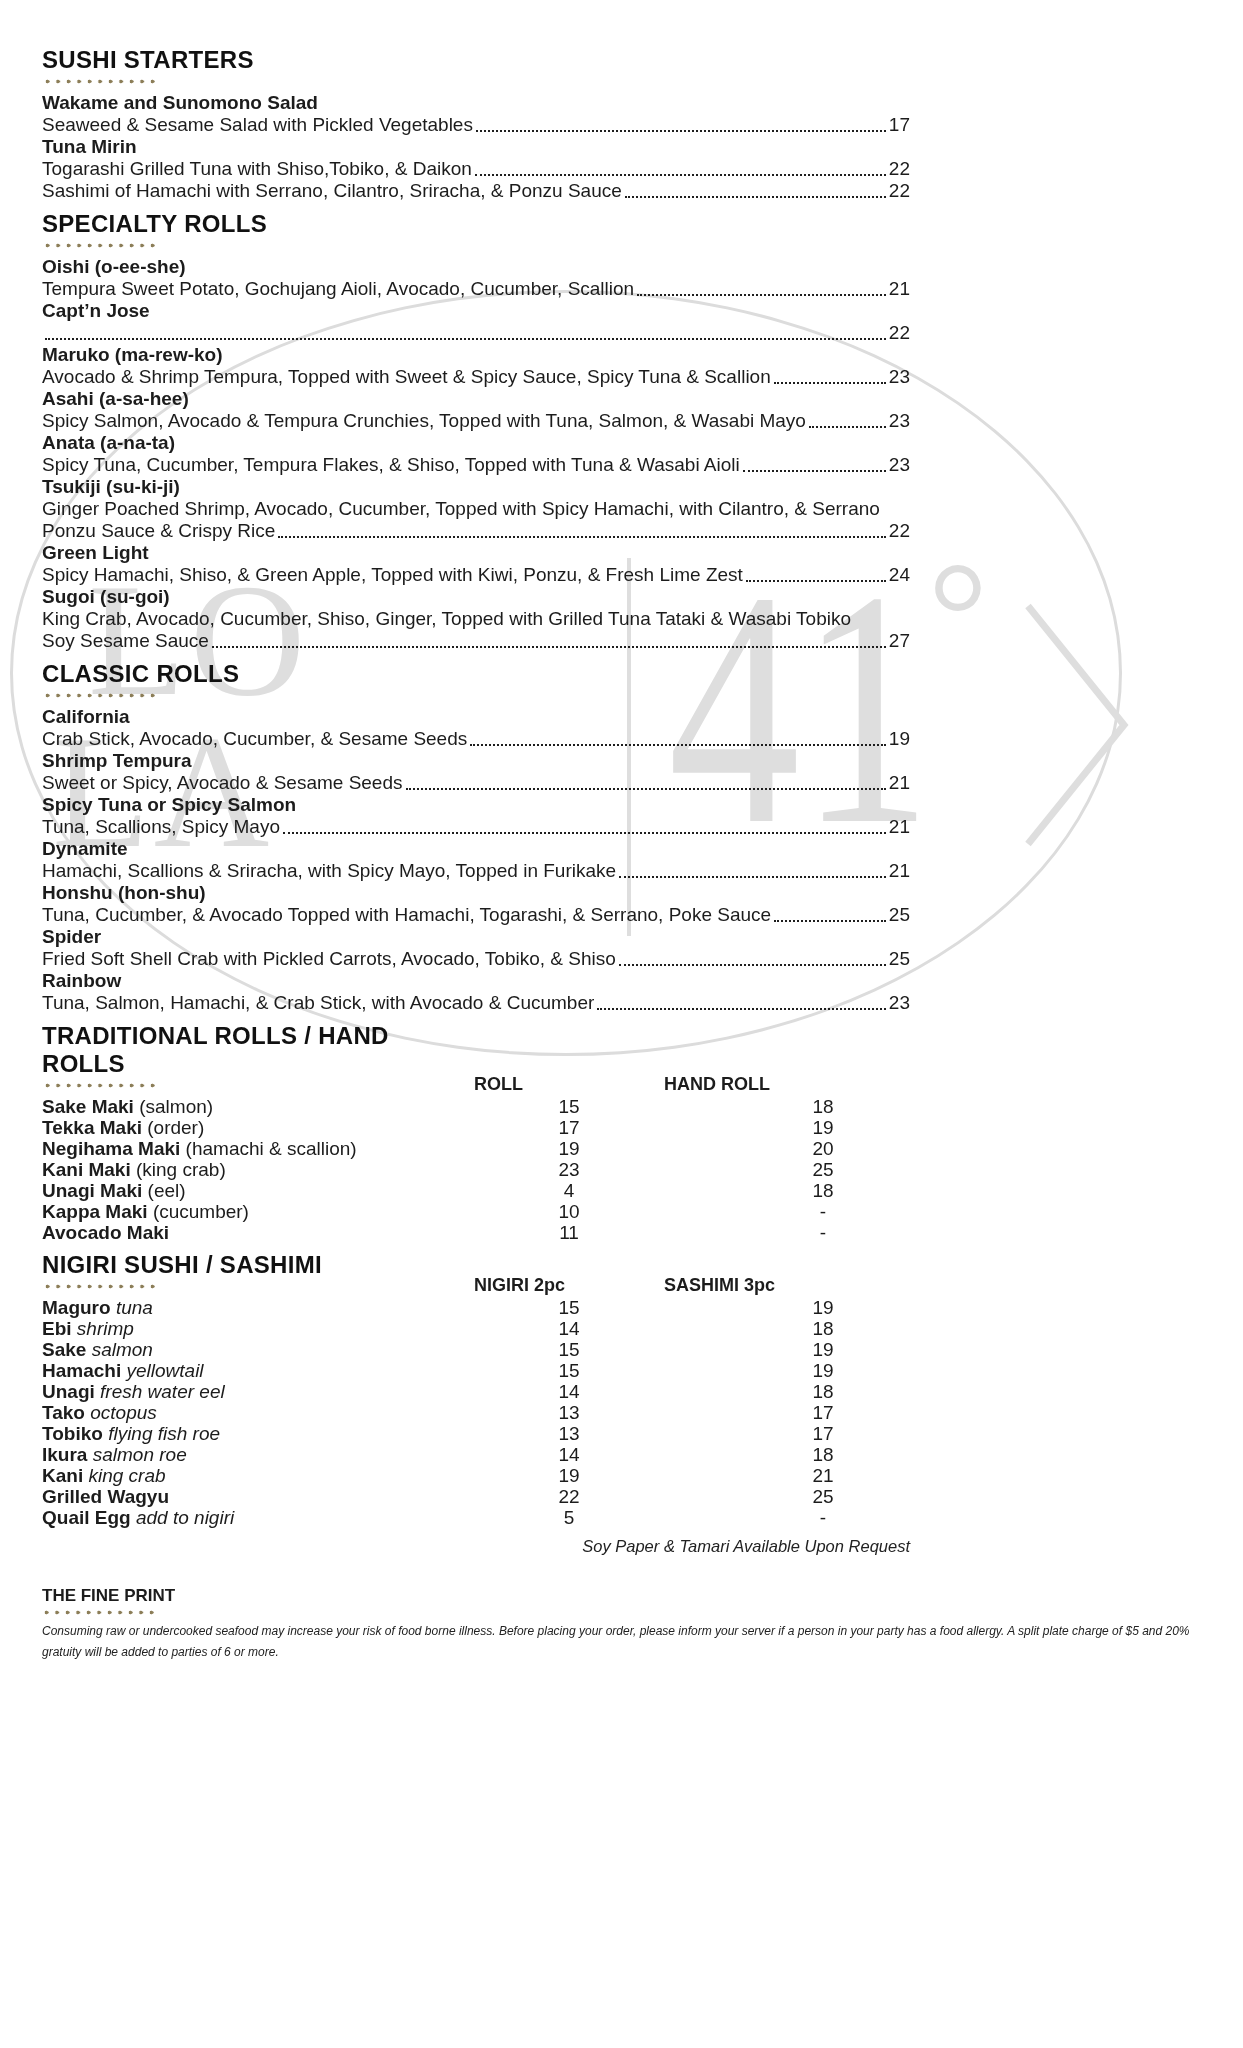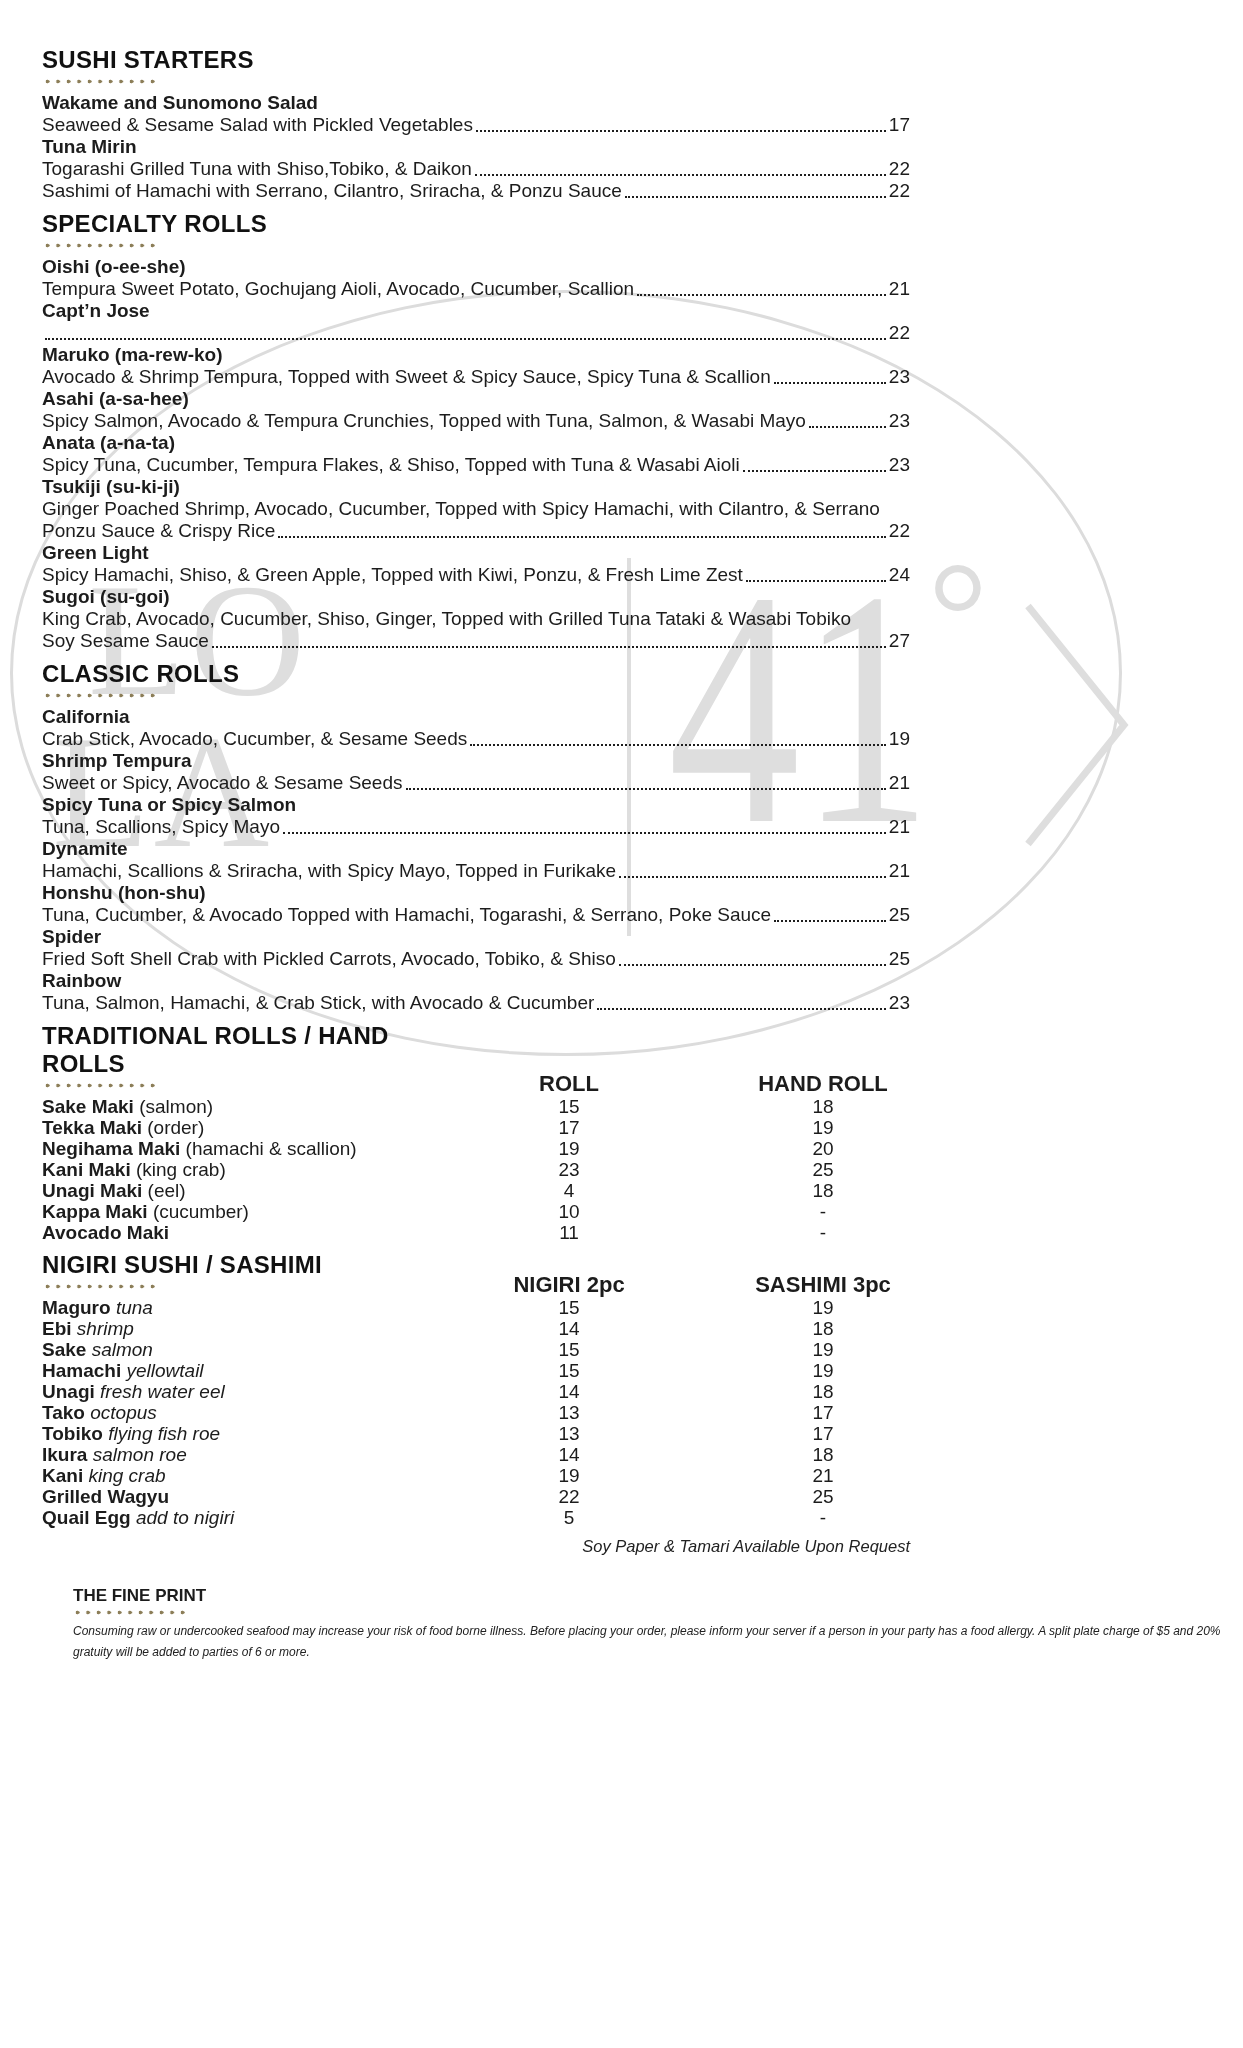--- a/index.html
+++ b/index.html
@@ -33,30 +33,30 @@
   }
   .list { width:868px; }
   .mi-name { font-weight:700; font-size:19px; line-height:22px; white-space:nowrap; }
   .mi-desc-full { font-size:19px; line-height:22px; white-space:nowrap; }
   .mi-row { display:flex; font-size:19px; line-height:22px; }
   .mi-desc { white-space:nowrap; flex:0 1 auto; overflow:hidden; min-width:0; }
   .lead { flex:1 1 auto; min-width:14px; border-bottom:2.5px dotted #1e1e1e; margin:0 3px 4px 3px; }
   .mi-price { white-space:nowrap; }
   
   .tgrid-head { display:grid; grid-template-columns:432px 190px 318px; align-items:end; width:940px; }
-  .th { font-size:22px; font-weight:700; text-align:center; line-height:20px; padding-bottom:2px; }
+  .th { font-size:18px; font-weight:700; text-align:left; line-height:20px; padding-bottom:2px; }
   .trow { display:grid; grid-template-columns:432px 190px 318px; width:940px; font-size:19px; line-height:21px; }
   .tname { white-space:nowrap; }
   .b { font-weight:700; }
   .q { font-weight:400; }
   .qi { font-weight:400; font-style:italic; }
   .tnum { text-align:center; }
   .note { width:868px; text-align:right; font-style:italic; font-size:16.5px; line-height:20px; margin-top:8px; color:#222; }
   
-  .fine { margin-top:30px; width:1168px;margin-left:31px; }
+  .fine { margin-top:30px; width:1168px; }
   .fine-title { font-size:17px; font-weight:700; line-height:20px; }
   .fine .dots { margin:3px 0 5px 1px; }
   .fine-text { font-style:italic; font-size:12px; line-height:21px; color:#222; }
 </style>
 </head>
 <body>
 
 <div class="watermark">
   <div class="wm-ellipse"></div>
   <div class="wm-serif wm-lo">LO</div>

